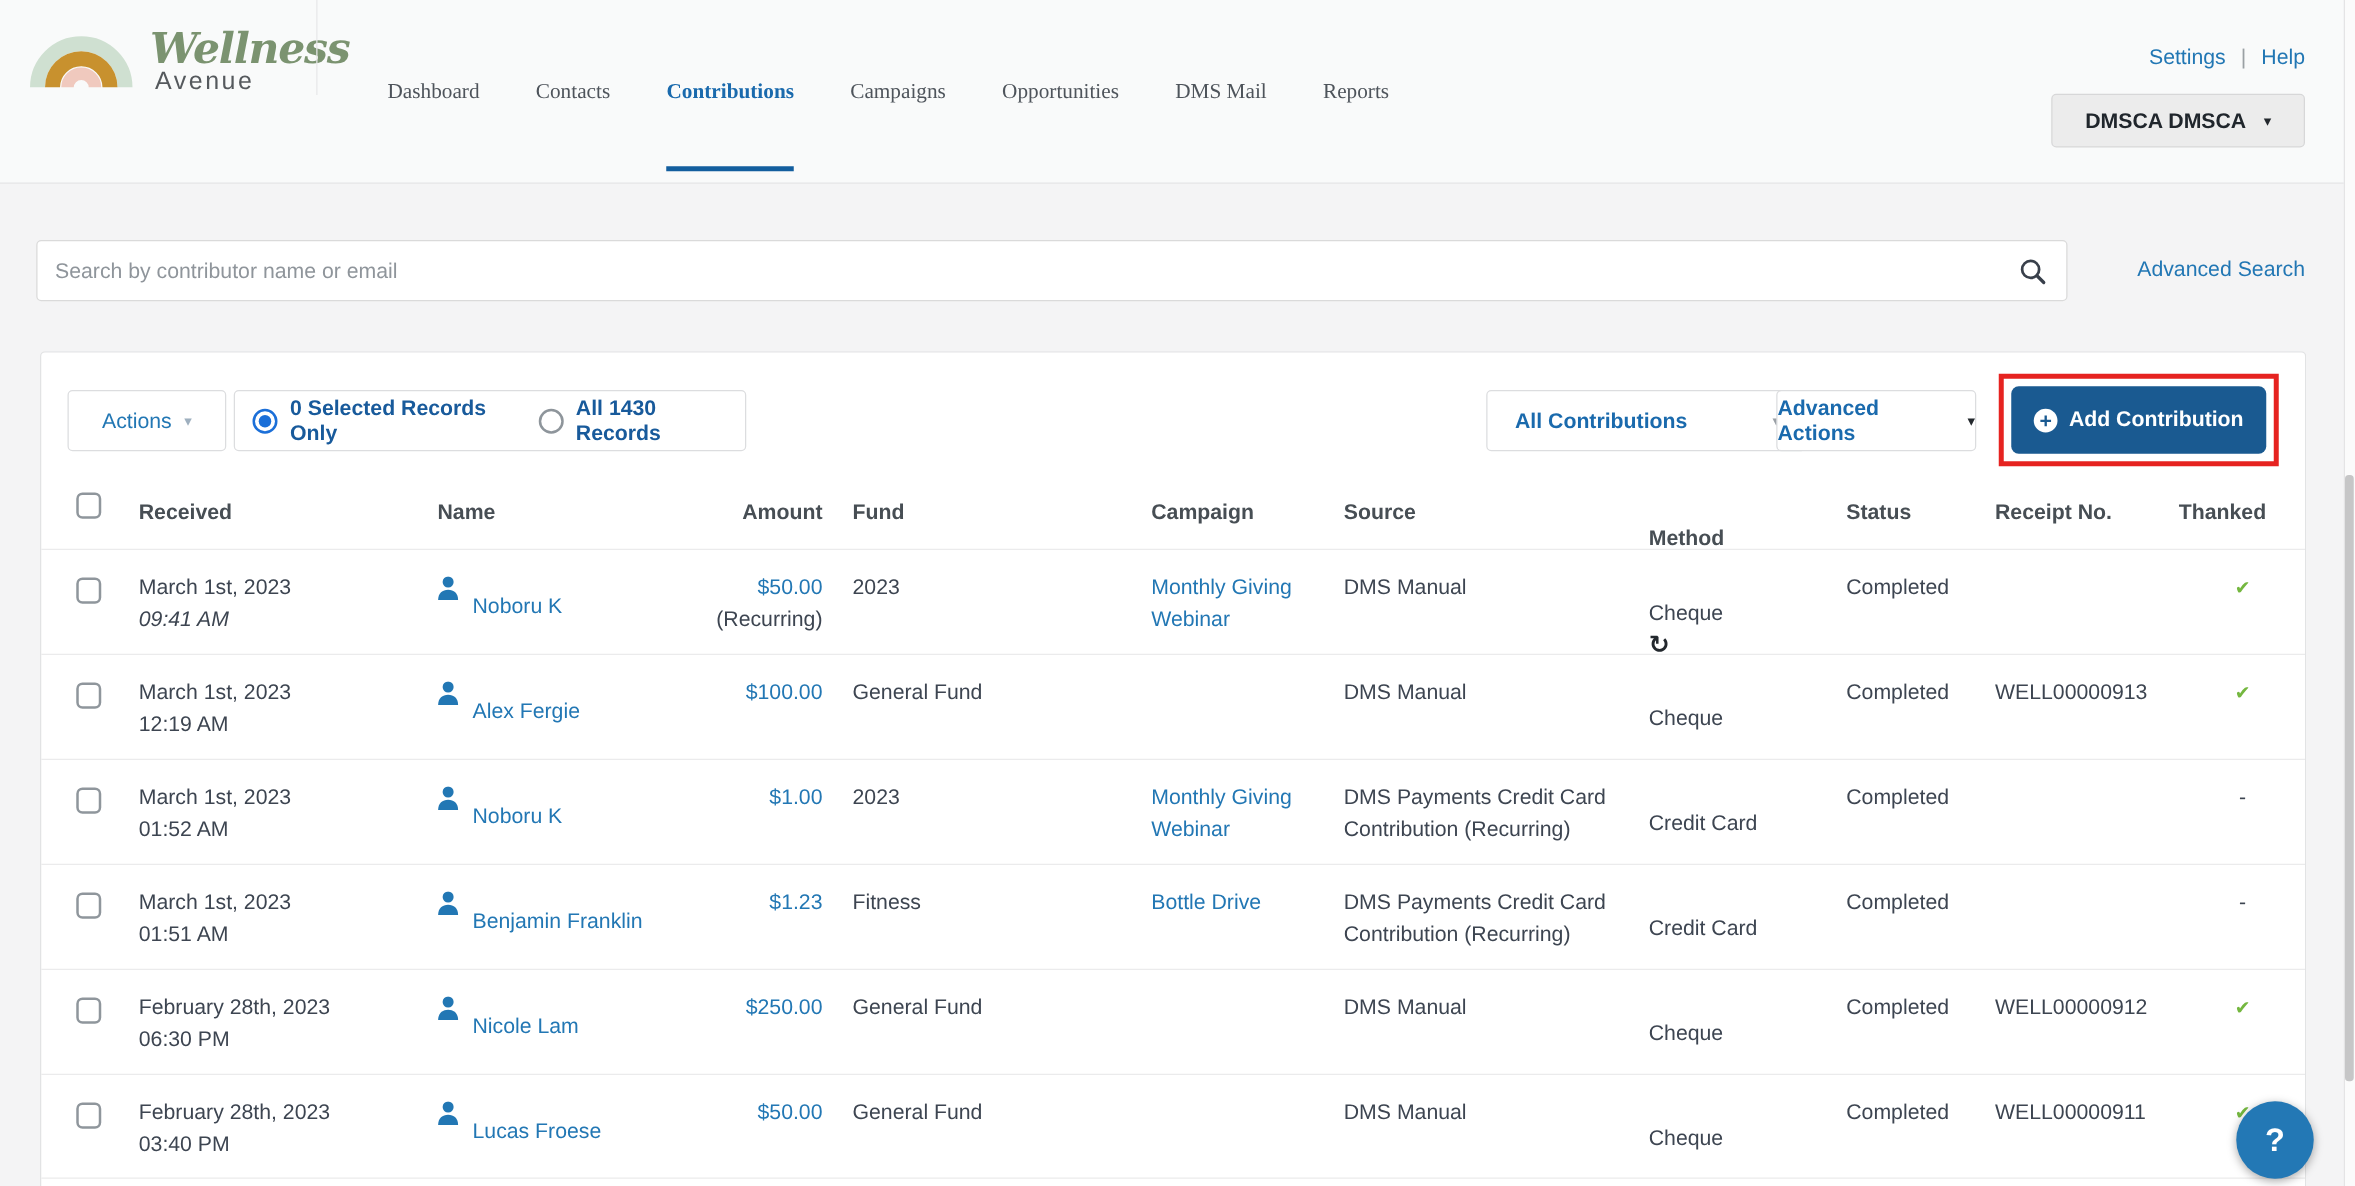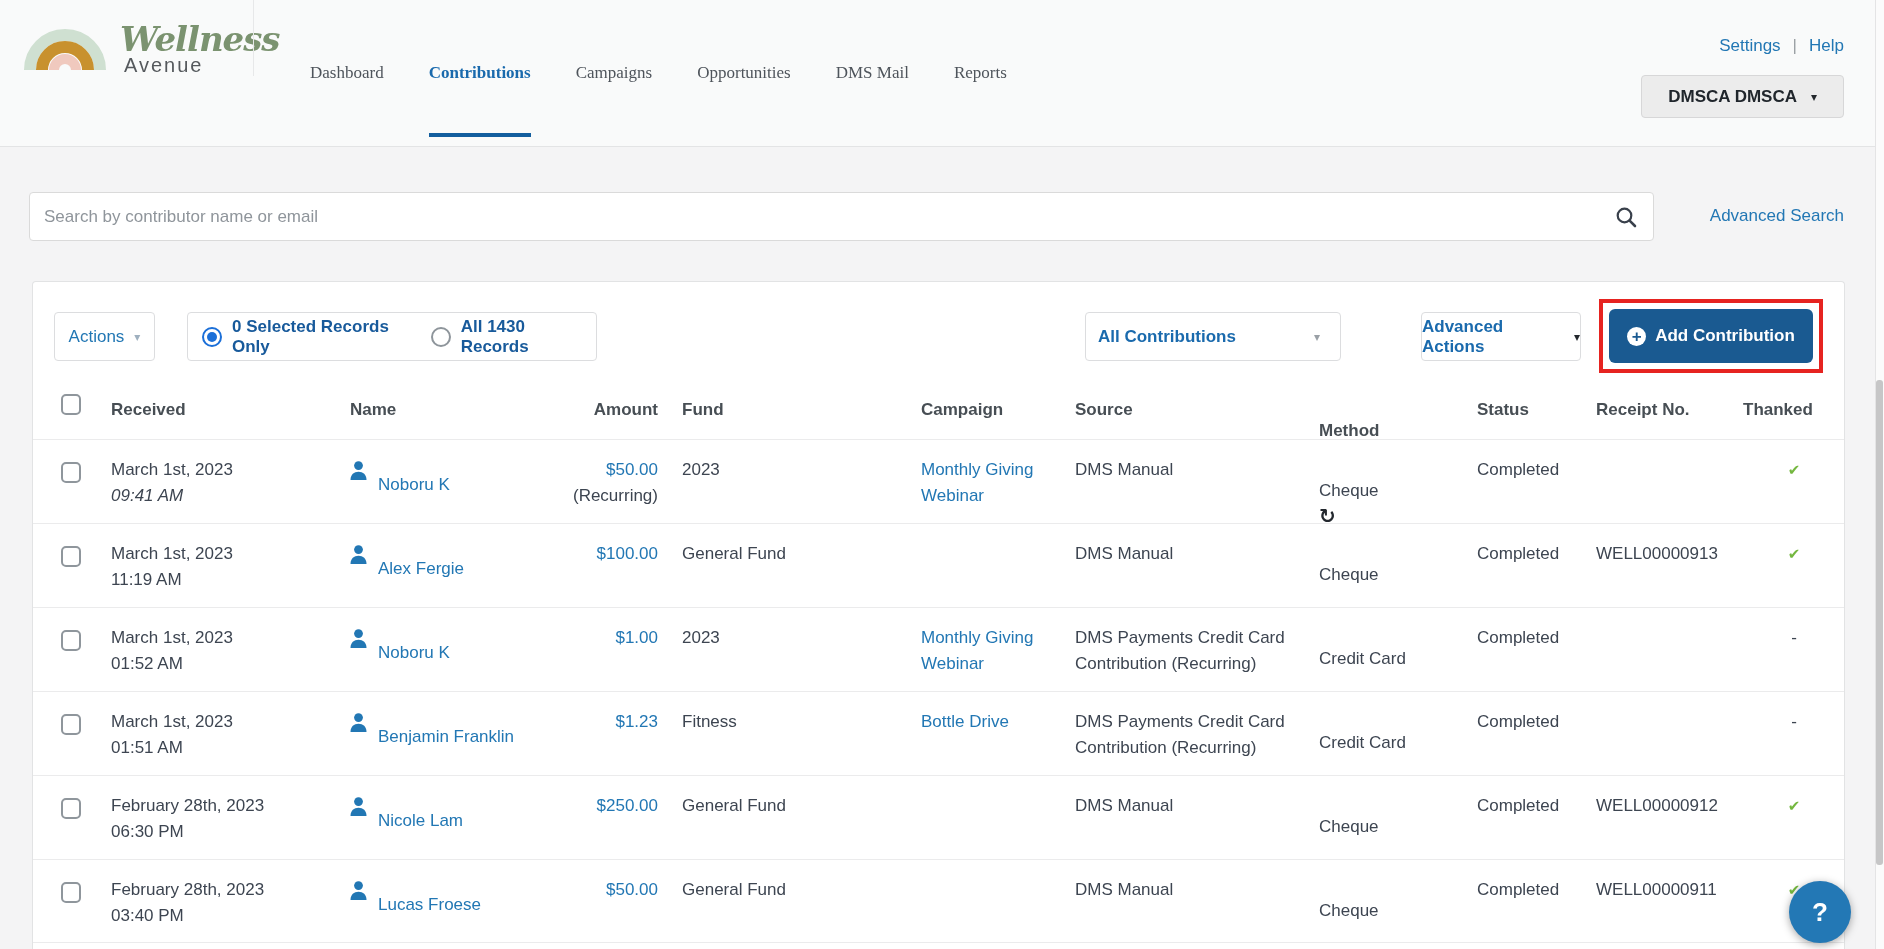--- a/index.html
+++ b/index.html
@@ -33,27 +33,27 @@
   .search-box { position:absolute; left:29px; top:192px; width:1625px; height:49px; background:#fff; border:1px solid #dadada; border-radius:4px; display:flex; align-items:center; }
   .search-box input { flex:1; height:100%; border:none; outline:none; background:transparent; font:inherit; padding:0 14px; color:#333; }
   .search-box input::placeholder { color:#8f959b; }
   .search-icon { margin-right:16px; display:flex; cursor:pointer; }
   .advanced-link { position:absolute; top:206px; right:40px; color:#2277b4; cursor:pointer; }
 
   
   .card { position:absolute; left:32px; top:281px; width:1813px; height:668px; background:#fff; border:1px solid #e2e3e4; border-bottom:none; border-radius:4px 4px 0 0; }
 
   .btn-outline { position:absolute; top:30px; height:49px; background:#fff; border:1px solid #dcdddf; border-radius:4px; display:flex; align-items:center; cursor:pointer; }
-  .actions-btn { left:21px; width:101px; justify-content:center; gap:10px; color:#2277b4; }
+  .actions-btn { left:21px; width:127px; justify-content:center; gap:10px; color:#2277b4; }
   .radio-box { position:absolute; left:154px; top:30px; width:410px; height:49px; border:1px solid #dcdddf; border-radius:4px; display:flex; align-items:center; padding-left:14px; gap:10px; }
   .radio { width:20px; height:20px; border-radius:50%; border:2px solid #8e959b; position:relative; flex:none; cursor:pointer; }
   .radio.sel { border-color:#1b6fd8; }
   .radio.sel::after { content:""; position:absolute; left:3px; top:3px; width:10px; height:10px; border-radius:50%; background:#1b6fd8; }
   .radio-label { font-weight:bold; color:#185a9b; margin-right:18px; cursor:pointer; }
-  .filter-select { left:1052px; width:256px; justify-content:space-between; padding:0 20px 0 12px; }
+  .filter-select { left:1156px; width:256px; justify-content:space-between; padding:0 20px 0 22px; }
   .filter-select .lbl, .adv-actions .lbl { font-weight:bold; color:#1a6aad; }
   .adv-actions { left:1388px; width:160px; justify-content:center; gap:10px; }
 
   .highlight { position:absolute; left:1566px; top:17px; width:224px; height:74px; border:4px solid #e62320; }
   .add-btn { position:absolute; left:6px; top:6px; right:6px; bottom:6px; background:#1a5a91; border-radius:6px; display:flex; align-items:center; justify-content:center; gap:9px; color:#fff; font-weight:bold; cursor:pointer; }
   .plus-ic { width:19px; height:19px; border-radius:50%; background:#fff; color:#1a5a91; font-weight:bold; font-size:17px; line-height:19px; text-align:center; }
 
   
   .hcell { position:absolute; top:118px; font-weight:bold; color:#474e54; line-height:20px; }
   .cb { width:20px; height:21px; border:2px solid #8f969c; border-radius:5px; background:#fff; display:inline-block; cursor:pointer; }
@@ -101,20 +101,21 @@
       </svg>
       <div class="wordmark">
         <div class="brand-script">Wellness</div>
         <div class="brand-sub">Avenue</div>
       </div>
     </div>
     <div class="logo-divider"></div>
 
     <div class="tabs">
         <div class="tab">Dashboard</div>
+        <div class="tab">Contacts</div>
         <div class="tab active">Contributions</div>
         <div class="tab">Campaigns</div>
         <div class="tab">Opportunities</div>
         <div class="tab">DMS Mail</div>
         <div class="tab">Reports</div>
       </div>
 
     <div class="top-links">
       <span class="top-link">Settings</span>
       <span class="pipe">|</span>
@@ -201,21 +202,21 @@
           <div class="cell c-source">DMS Manual</div>
           <div class="cell c-method"><span>Cheque</span><span class="recur">↻</span></div>
           <div class="cell c-status">Completed</div>
           <div class="cell c-receipt"></div>
           <div class="cell c-thanked"><span class="check">✔</span></div>
         </div>
         <div class="row">
           <span class="cb"></span>
           <div class="cell c-received">
             <span style="display: block;">March 1st, 2023</span>
-            <span style="display: block;">11:19 AM</span>
+            <span style="display: block;">12:19 AM</span>
           </div>
           <div class="cell c-name">
             <svg width="17" height="19" viewBox="0 0 17 19">
               <circle cx="8.5" cy="4.6" r="4.4" fill="#2277b4"></circle>
               <path d="M0.5 19 C0.5 13.4 4 10.7 8.5 10.7 C13 10.7 16.5 13.4 16.5 19 Z" fill="#2277b4"></path>
             </svg>
             <span class="link">Alex Fergie</span>
           </div>
           <div class="cell c-amount"><span class="link">$100.00</span></div>
           <div class="cell c-fund">General Fund</div>

